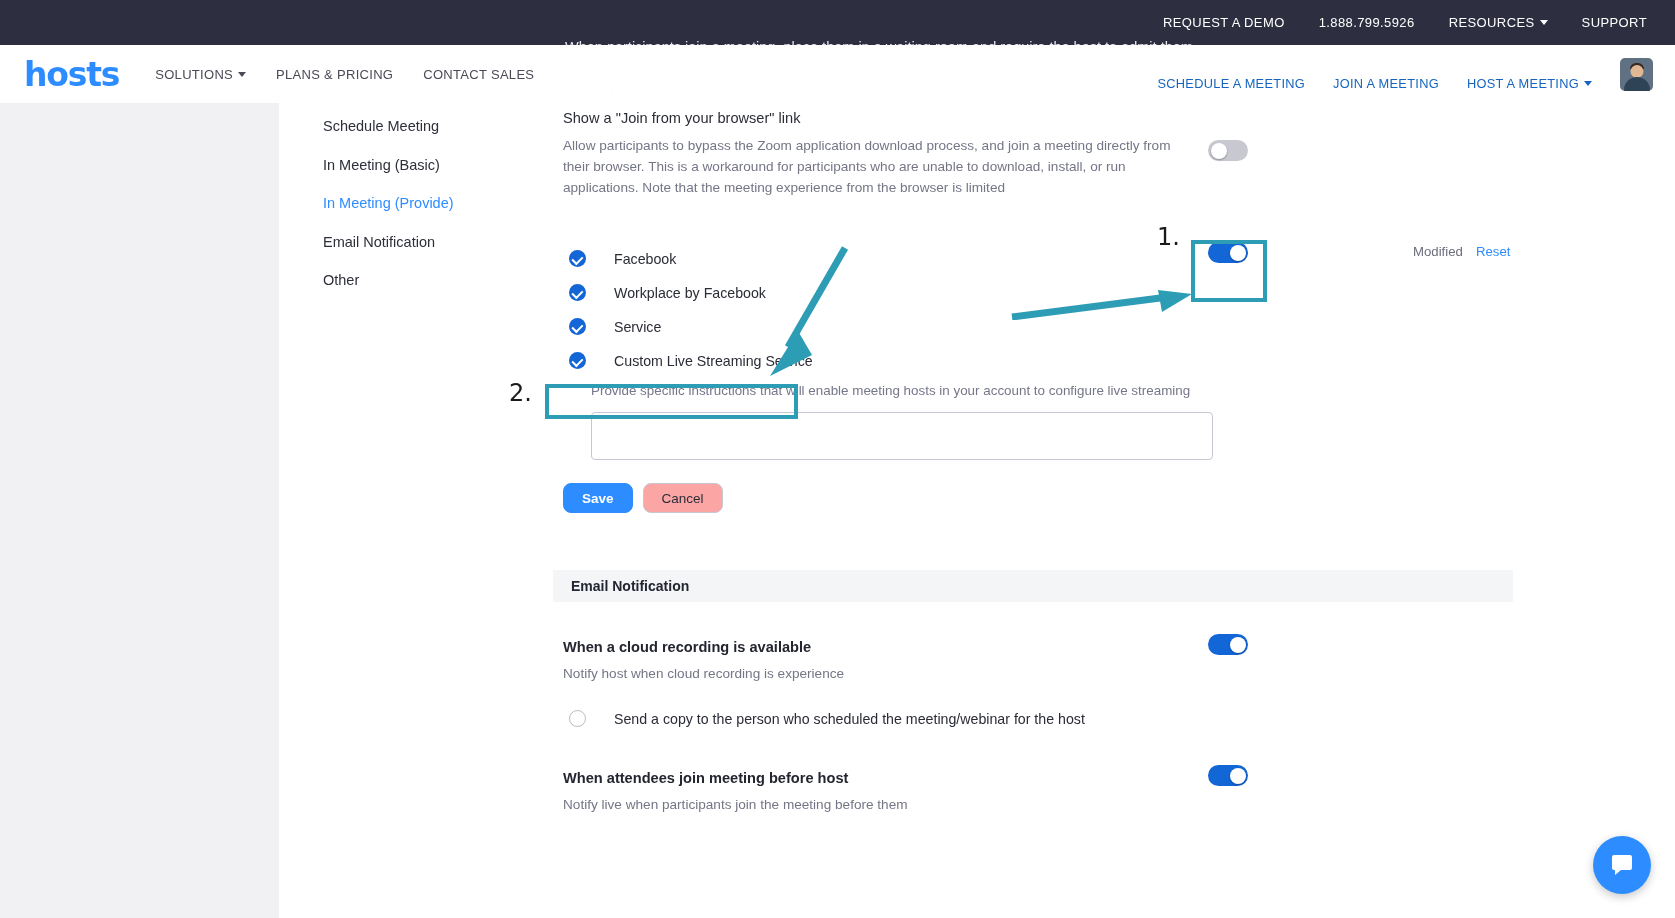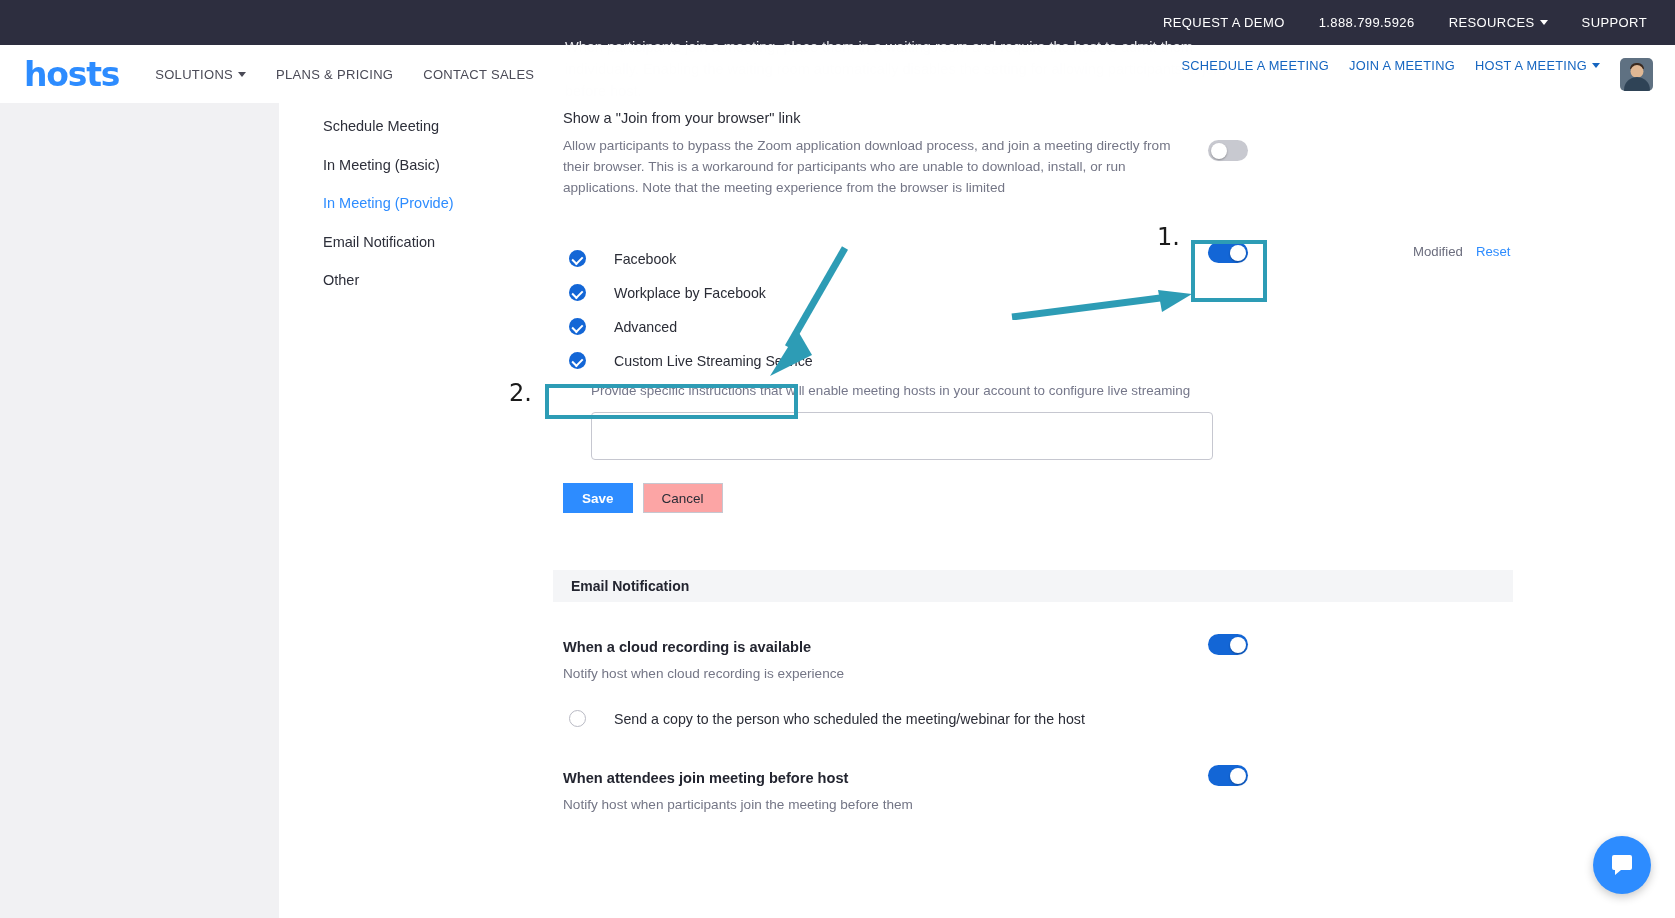--- a/index.html
+++ b/index.html
@@ -46,22 +46,22 @@
     margin-left: 24px; font-size: 33px; font-weight: 700;
     color: #2d8cff; letter-spacing: -1.2px; line-height: 1;
     font-family: "DejaVu Sans", sans-serif;
   }
   .nav-left { display: flex; align-items: center; margin-left: 36px; gap: 30px; }
   .nav-left .nav-item {
     font-size: 13px; color: #4a4a56; letter-spacing: .3px;
     cursor: pointer; white-space: nowrap; display: flex; align-items: center; gap: 5px;
   }
   .nav-right {
-    margin-left: auto; display: flex; align-items: flex-start;
-    gap: 20px; padding-right: 22px;
+    margin-left: auto; display: flex; align-items: flex-end;
+    gap: 28px; padding-right: 22px;
   }
   .nav-right .nav-item {
     font-size: 12.8px; color: #1565c0; letter-spacing: .3px; font-weight: 500;
     cursor: pointer; white-space: nowrap; display: flex; align-items: center; gap: 5px;
   }
   .avatar {
     width: 33px; height: 33px; border-radius: 5px; overflow: hidden;
     background: #5f7182; position: relative; cursor: pointer; flex: none;
   }
   .avatar .face {
@@ -136,21 +136,21 @@
   .sub-desc { font-size: 13.4px; color: #75778a; }
 
   .ta {
     width: 622px; height: 48px; border: 1px solid #c6c7d0; border-radius: 4px;
     background: #fff; resize: none; outline: none; padding: 7px 9px;
     font-family: "Liberation Sans", sans-serif; font-size: 13px; color: #2a2c36;
   }
 
   .btn {
     font-family: "Liberation Sans", sans-serif; font-size: 13.5px;
-    border-radius: 0; cursor: pointer; padding: 0 18px; height: 30px;
+    border-radius: 8px; cursor: pointer; padding: 0 18px; height: 30px;
   }
   .btn-primary { background: #2d8cff; color: #fff; border: 1px solid #2d8cff; font-weight: 600; }
   .btn-secondary { background: #fca5a5; color: #2a2c36; border: 1px solid #c6c7d0; }
 
   .modified { font-size: 13.2px; color: #6c6e7e; }
   .reset-link { font-size: 13.2px; color: #2d8cff; cursor: pointer; }
 
   .section-bar {
     background: #f4f5f7; height: 32px; width: 960px;
     display: flex; align-items: center; padding-left: 18px;
@@ -264,21 +264,21 @@
         <div class="cbrow">
           <span class="cb"></span>
           <span class="cb-label">Facebook</span>
         </div>
         <div class="cbrow">
           <span class="cb"></span>
           <span class="cb-label">Workplace by Facebook</span>
         </div>
         <div class="cbrow">
           <span class="cb"></span>
-          <span class="cb-label">Advanced</span>
+          <span class="cb-label">Service</span>
         </div>
         <div class="cbrow" style="margin-bottom:6px;">
           <span class="cb"></span>
           <span class="cb-label">Custom Live Streaming Service</span>
         </div>
 
         <div class="sub-desc" style="margin-left:22px; margin-top:14px;">Provide specific instructions that will enable meeting hosts in your account to configure live streaming</div>
 
         <textarea class="ta" style="margin-left: 22px; margin-top: 14px;" placeholder=""></textarea>
 
@@ -298,21 +298,21 @@
         <div class="knob"></div>
       </div>
       <div class="cbrow" style="margin-top:26px; margin-left:6px;">
         <span class="cb empty"></span>
         <span class="cb-label">Send a copy to the person who scheduled the meeting/webinar for the host</span>
       </div>
     </div>
 
     <div class="row" style="margin-top:43px; position:relative;">
       <div class="setting-title">When attendees join meeting before host</div>
-      <div class="setting-desc" style="margin-top:8px;">Notify host when participants join the meeting before them</div>
+      <div class="setting-desc" style="margin-top:8px;">Notify live when participants join the meeting before them</div>
       <div class="toggle on" style="position:absolute; left:645px; top:-5px;">
         <div class="knob"></div>
       </div>
     </div>
 
   </div>
 
   <div class="anno-num" style="left:1157px; top:223px;">1.</div>
   <div class="anno-box" style="left:1191px; top:240px; width:76px; height:62px;"></div>
 

